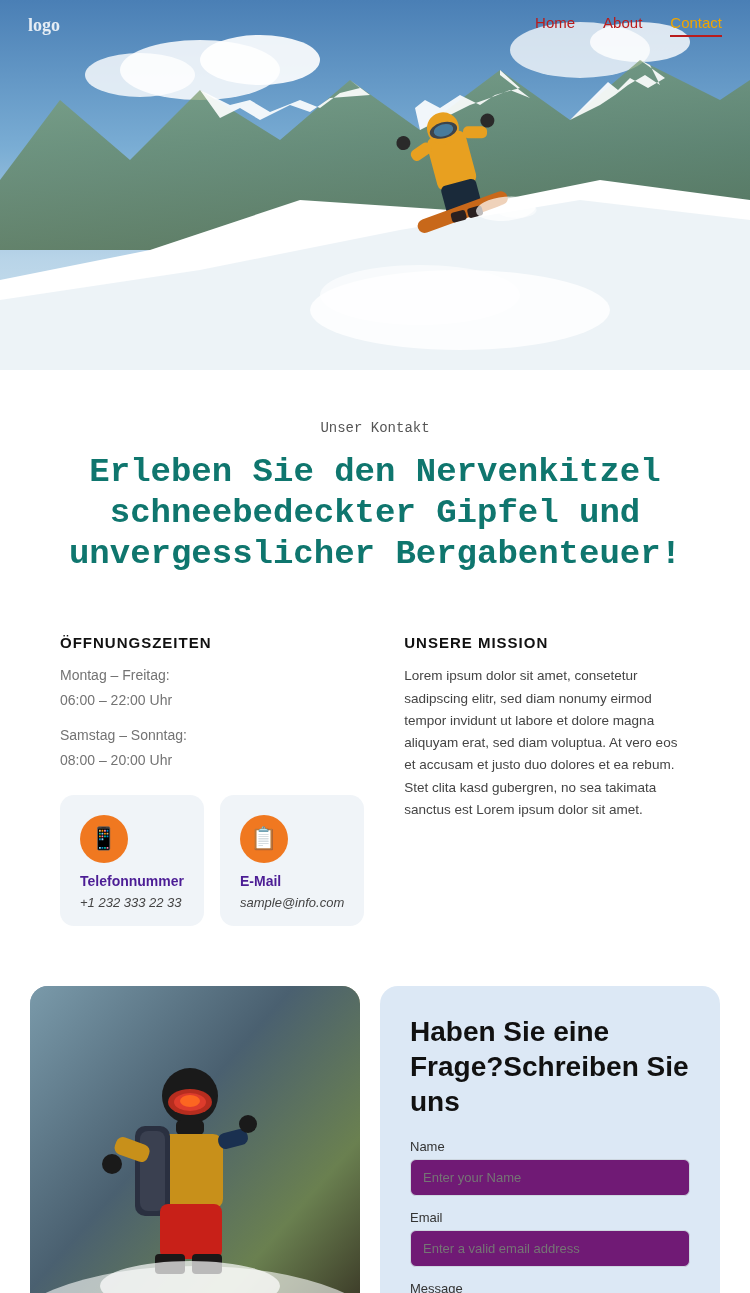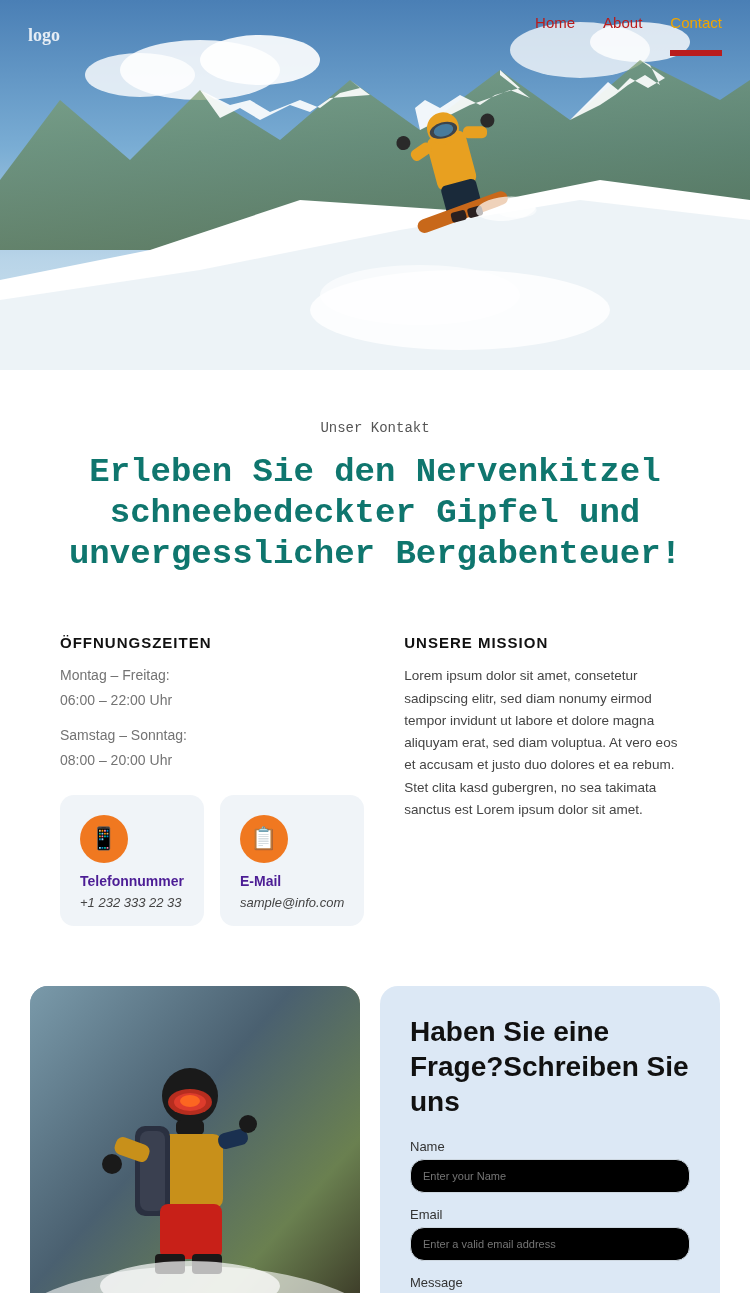--- a/index.html
+++ b/index.html
@@ -21,21 +21,21 @@
       font-weight: bold;
       opacity: 0.85;
     }
     .nav-links { display: flex; gap: 28px; }
     .nav-link {
       color: #b91c1c;
       text-decoration: none;
       font-size: 15px;
       font-family: Arial, sans-serif;
     }
-    .nav-link.active { color: #f0a500; border-bottom: 6px solid #b91c1c; padding-bottom: 19px; }
+    .nav-link.active { color: #f0a500; border-bottom: 2px solid #b91c1c; padding-bottom: 4px; }
 
     
     .hero {
       position: relative;
       width: 750px;
       height: 370px;
       overflow: hidden;
     }
     .hero-bg {
       width: 100%;
@@ -181,25 +181,25 @@
       font-family: Arial, sans-serif;
       font-size: 13px;
       color: #333;
       display: block;
       margin-bottom: 5px;
     }
     .form-input {
       width: 100%;
       padding: 10px 12px;
       border: 1px solid #cdd7e0;
-      border-radius: 14px;
-      font-family: Arial, sans-serif;
-      font-size: 11px;
+      border-radius: 6px;
+      font-family: Arial, sans-serif;
+      font-size: 13px;
       color: #999;
-      background: #000000;
+      background: #701a75;
       outline: none;
     }
 
     
     .hero-svg {
       width: 100%;
       height: 100%;
       position: absolute;
       top: 0; left: 0;
     }

